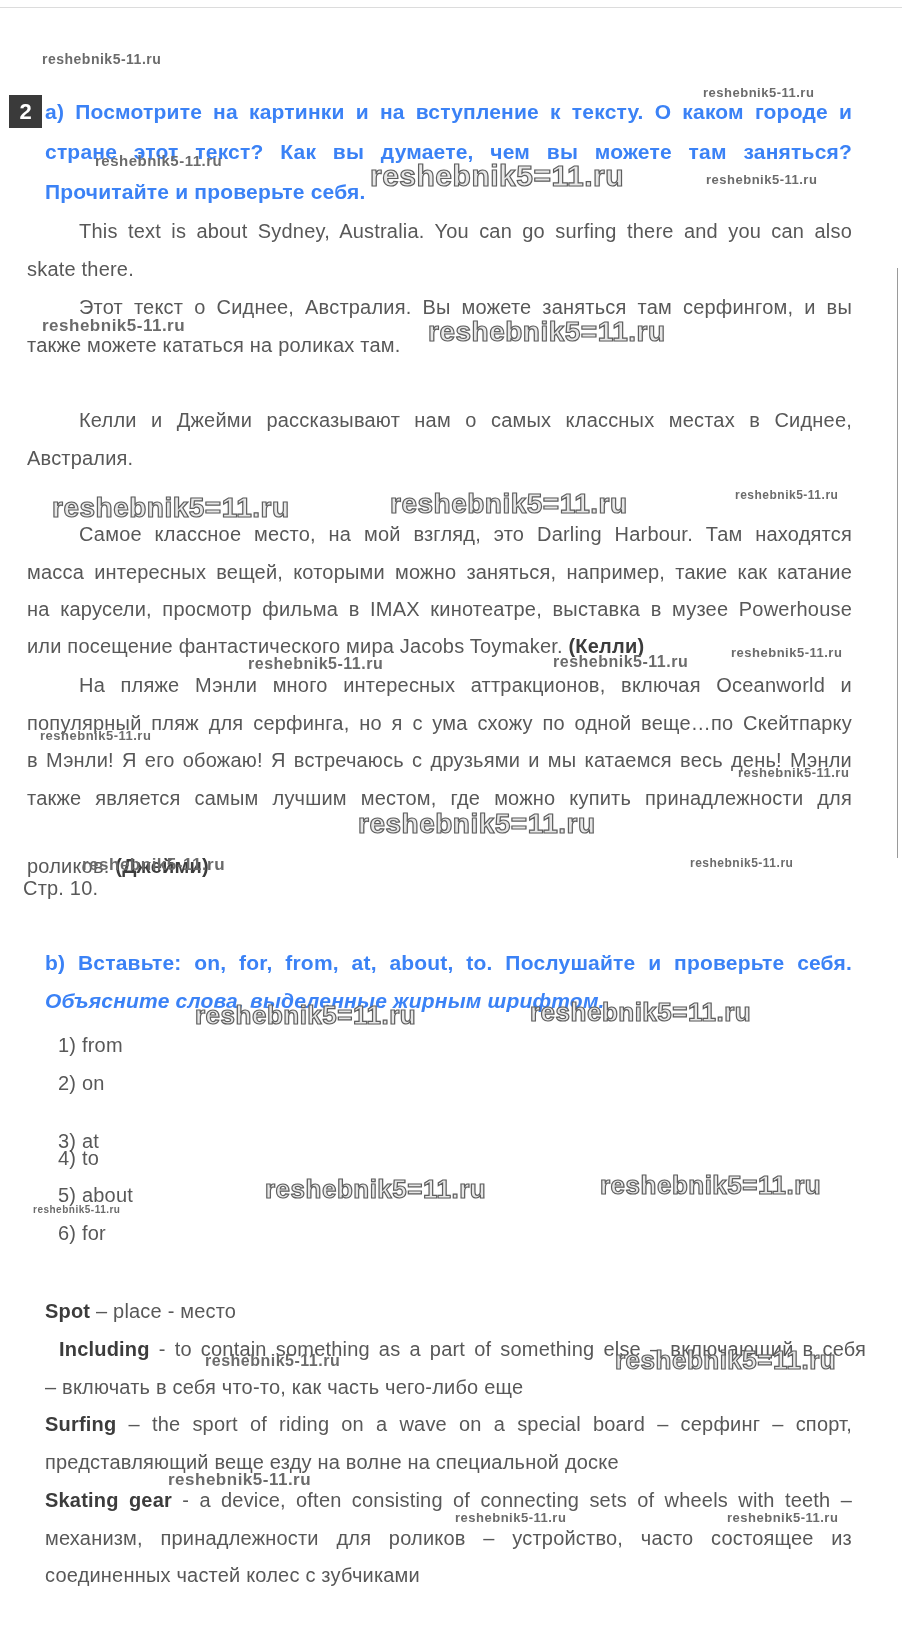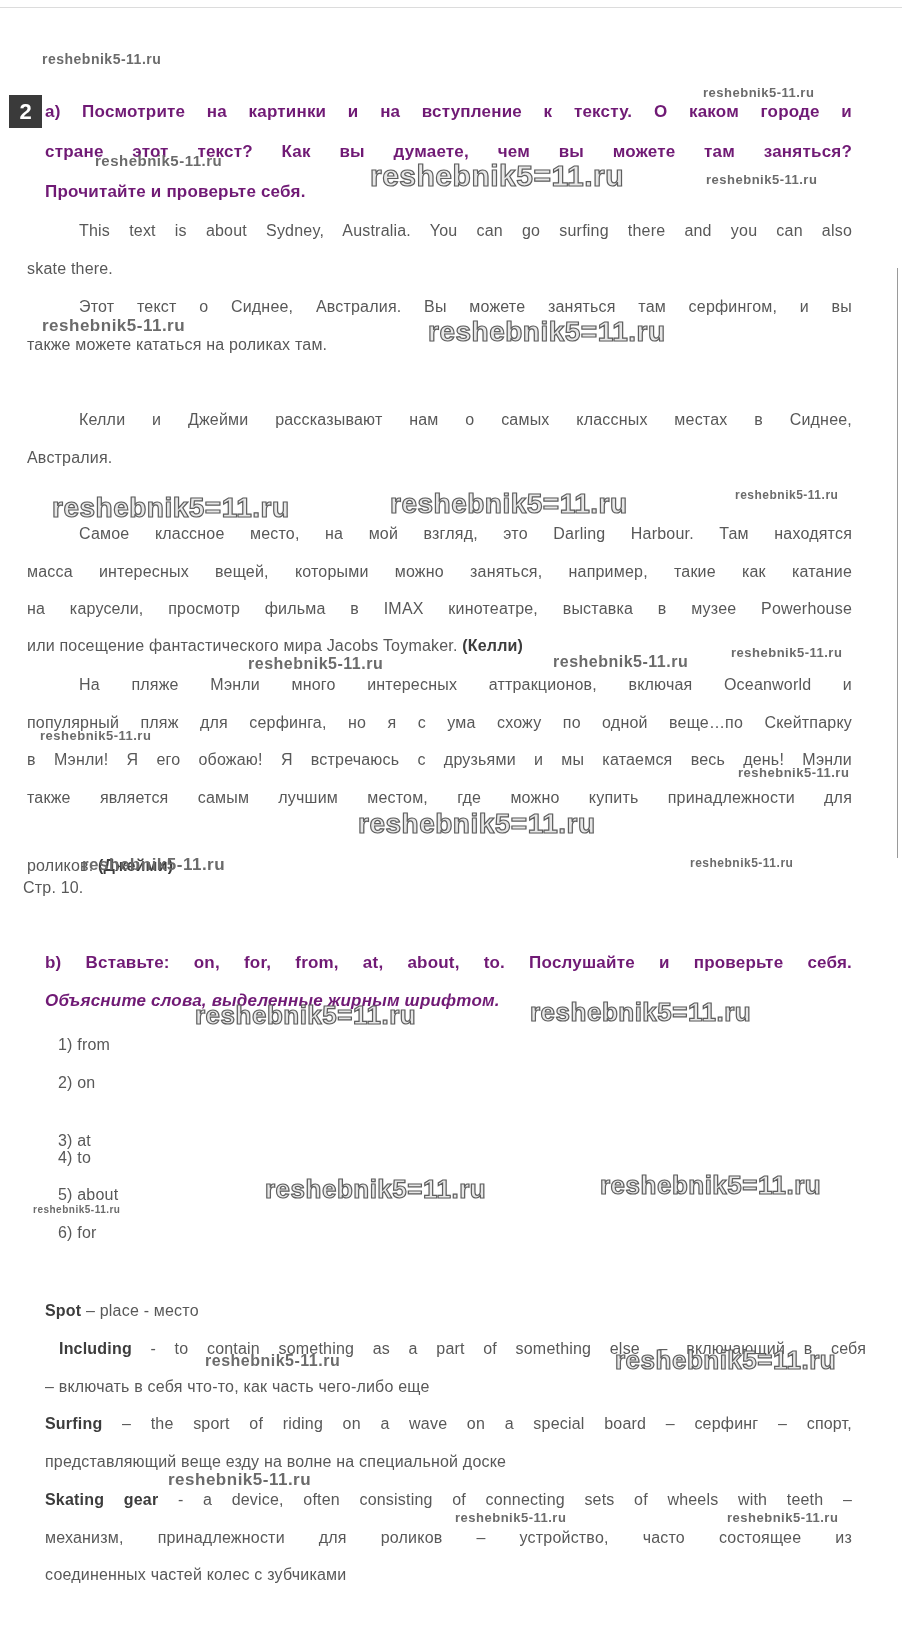--- a/index.html
+++ b/index.html
@@ -10,24 +10,24 @@
   .topline{position:absolute;left:0;top:7px;width:902px;height:1px;background:#dcdcdc;}
   .rightline{position:absolute;left:897px;top:268px;width:1px;height:590px;background:#9a9a9a;}
   .title{
     position:absolute;left:28px;top:24px;font-size:26px;font-weight:bold;color:#3a3a3a;
     letter-spacing:0.3px;white-space:nowrap;
   }
   .badge{
     position:absolute;left:9px;top:95px;width:33px;height:33px;background:#3a3a3a;
     color:#ffffff;font-size:22px;font-weight:bold;display:flex;align-items:center;justify-content:center;
   }
-  .line{position:absolute;font-size:16px;color:#585858;line-height:26px;letter-spacing:0.2px;}
+  .line{position:absolute;font-size:20px;color:#585858;line-height:26px;letter-spacing:0.2px;}
   .line.justify{text-align:justify;text-align-last:justify;}
   .line.indent{text-indent:52px;}
-  .line.bold{font-weight:bold;color:#701a75;font-size:17px;}
+  .line.bold{font-weight:bold;color:#3b82f6;font-size:21px;}
   .line .b{font-weight:bold;color:#3c3c3c;}
   .wm{
     position:absolute;font-family:Liberation Sans, sans-serif;font-weight:bold;color:#6b6b6b;
     white-space:nowrap;letter-spacing:0.5px;line-height:1;
   }
   .wm.big{
     color:#e8e8e8;-webkit-text-stroke:1.2px #5e5e5e;text-shadow:0 0 1px #9a9a9a;
   }
 </style>
 </head>

